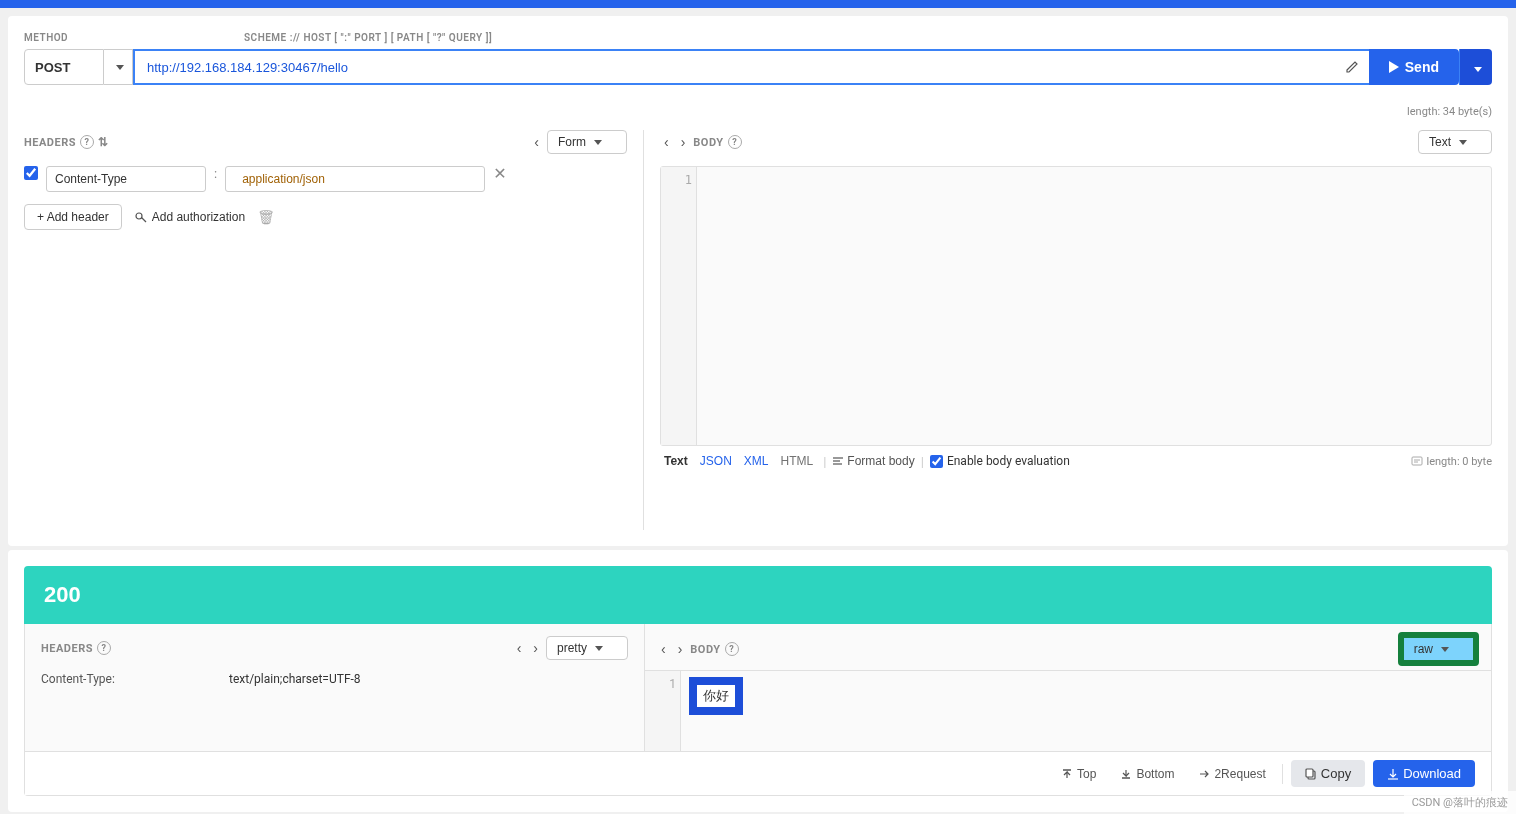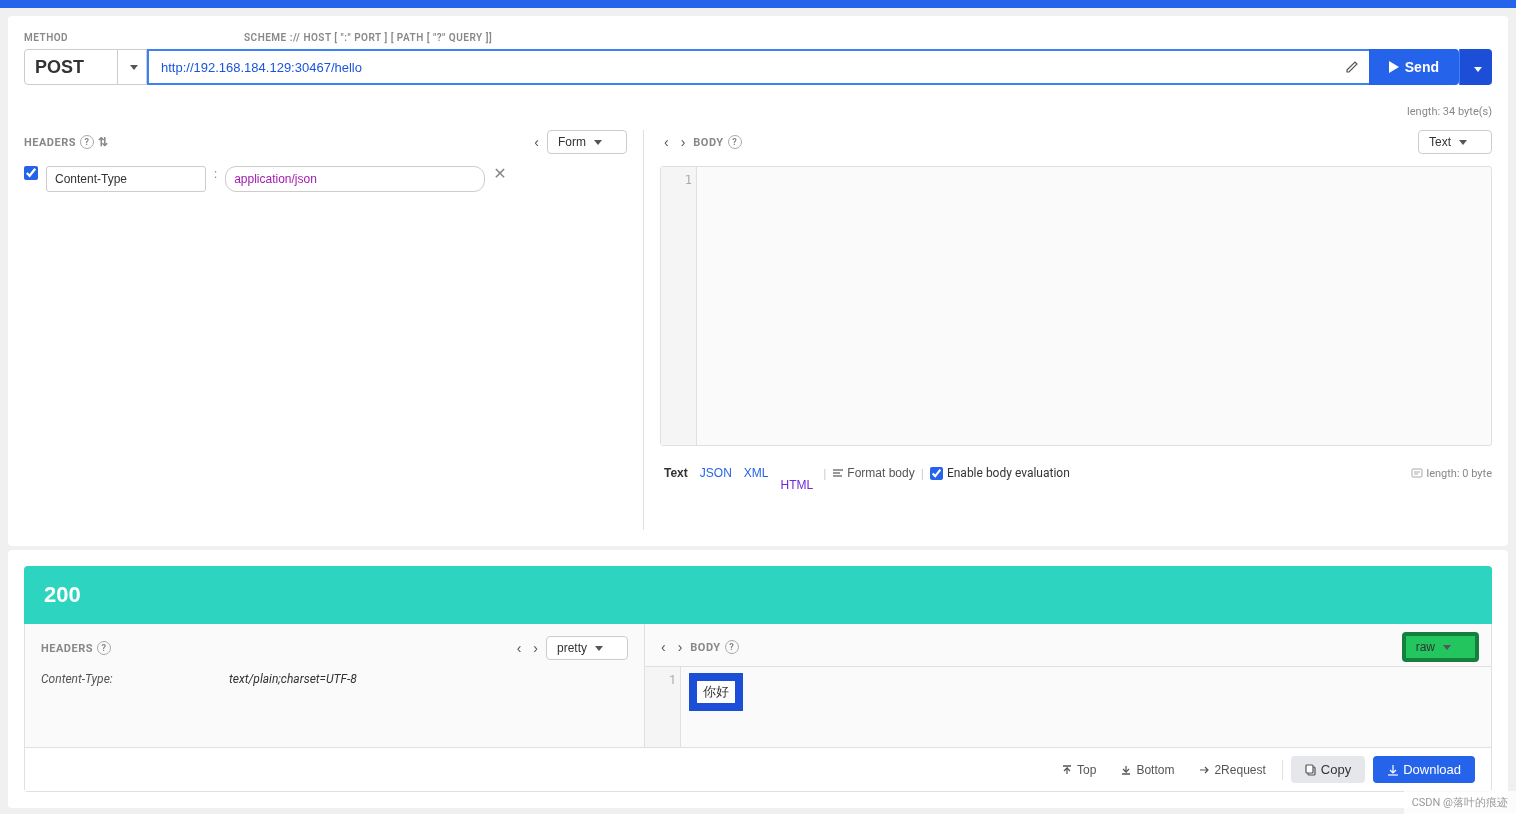--- a/index.html
+++ b/index.html
@@ -67,21 +67,21 @@
     .method-select-wrap {
       display: flex;
       align-items: center;
     }
 
     .method-select {
       background: #fff;
       border: 1px solid #ccc;
       border-radius: 4px 0 0 4px;
       padding: 6px 10px;
-      font-size: 18px;
+      font-size: 13px;
       font-weight: 600;
       color: #333;
       cursor: pointer;
       height: 36px;
       min-width: 80px;
       appearance: none;
       -webkit-appearance: none;
     }
 
     .method-dropdown-btn {
@@ -290,25 +290,25 @@
       color: #333;
     }
 
     .header-sep {
       color: #888;
       font-size: 13px;
     }
 
     .header-val-input {
       border: 1px solid #ccc;
-      border-radius: 11px;
-      padding: 5px 8px;
+      border-radius: 3px;
+      padding: 5px 16px;
       font-size: 12px;
       width: 260px;
-      color: #a21caf;
+      color: #a16207;
     }
 
     .close-btn {
       background: none;
       border: none;
       color: #888;
       cursor: pointer;
       font-size: 16px;
       line-height: 1;
     }
@@ -525,21 +525,20 @@
       padding: 0;
       position: relative;
     }
 
     
     .resp-header-item {
       display: flex;
       align-items: flex-start;
       gap: 8px;
       padding: 4px 0;
-      font-style: italic;
     }
 
     .resp-header-key {
       color: #555;
       font-size: 12px;
       width: 180px;
       flex-shrink: 0;
     }
 
     .resp-header-val {
@@ -638,22 +637,22 @@
       padding: 4px 24px 4px 10px;
       font-size: 12px;
       cursor: pointer;
       color: #333;
       display: flex;
       align-items: center;
       gap: 4px;
     }
 
     .raw-select-btn {
-      background: #22c55e;
-      border: 4px solid #15803d;
+      background: #7dd3fc;
+      border: 6px solid #15803d;
       border-radius: 4px;
       padding: 4px 24px 4px 10px;
       font-size: 12px;
       cursor: pointer;
       color: #333;
       display: flex;
       align-items: center;
       gap: 4px;
     }
 
@@ -763,20 +762,34 @@
         </div>
 
         <div class="header-row-item">
           <input type="checkbox" class="header-checkbox" checked="" style="">
           <input type="text" class="header-key-input" value="Content-Type" style="">
           <span class="header-sep">:</span>
           <input type="text" class="header-val-input" value="application/json" style="">
           <button class="close-btn">✕</button>
         </div>
 
+        <div class="actions-row">
+          <button class="add-header-btn">
+            <span>+ Add header</span>
+          </button>
+          <button class="add-auth-btn">
+
+            <svg width="14" height="14" viewBox="0 0 14 14" fill="none" xmlns="http://www.w3.org/2000/svg">
+              <circle cx="5" cy="6" r="3" stroke="#555" stroke-width="1.2" fill="none"></circle>
+              <line x1="7.5" y1="7.5" x2="12" y2="12" stroke="#555" stroke-width="1.2"></line>
+            </svg>
+            <span>Add authorization</span>
+          </button>
+          <span class="trash-icon">🗑</span>
+        </div>
       </div>
 
       <div class="body-panel">
         <div class="panel-title-row">
           <div style="display:flex;align-items:center;gap:4px;">
             <button class="arrow-btn">‹</button>
             <button class="arrow-btn">›</button>
             <span class="panel-title">
               <span>BODY</span>
               <span class="info-icon">?</span>
@@ -792,21 +805,21 @@
           <div class="line-numbers">
             <div>1</div>
           </div>
           <textarea class="body-text-area" placeholder="" style=""></textarea>
         </div>
 
         <div class="body-toolbar">
           <button class="body-type-btn active">Text</button>
           <button class="body-type-btn" style="color:#2563eb;">JSON</button>
           <button class="body-type-btn" style="color:#2563eb;">XML</button>
-          <button class="body-type-btn" style="color:#6d28d9;margin-top:24px;">HTML</button>
+          <button class="body-type-btn" style="color:#737373;">HTML</button>
           <span class="body-separator">|</span>
           <button class="format-body-btn">
             <svg width="12" height="12" viewBox="0 0 12 12" fill="none" xmlns="http://www.w3.org/2000/svg">
               <line x1="1" y1="3" x2="11" y2="3" stroke="#555" stroke-width="1.2"></line>
               <line x1="1" y1="6" x2="8" y2="6" stroke="#555" stroke-width="1.2"></line>
               <line x1="1" y1="9" x2="10" y2="9" stroke="#555" stroke-width="1.2"></line>
             </svg>
             <span>Format body</span>
           </button>
           <span class="body-separator">|</span>

